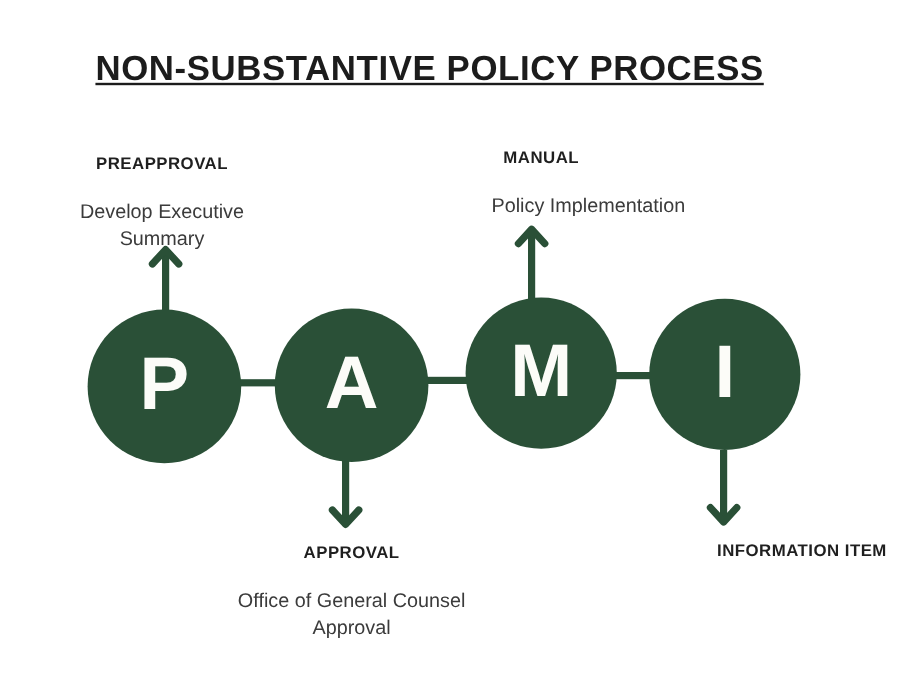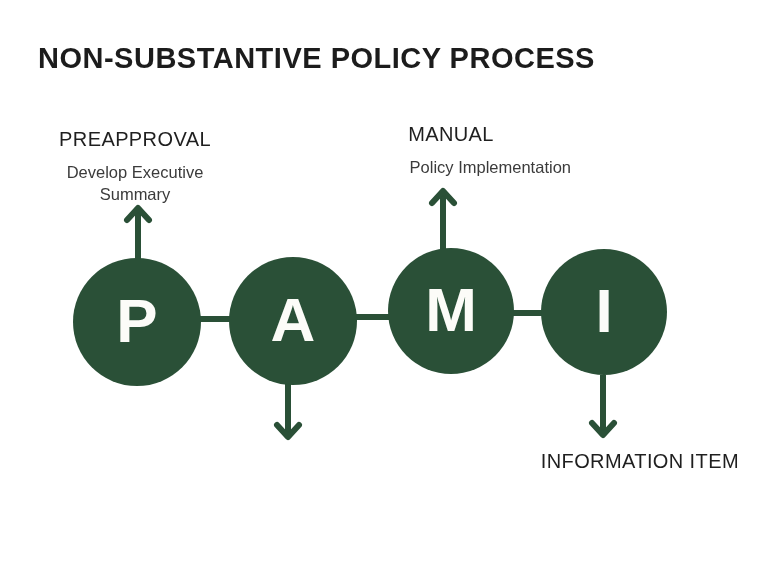--- a/index.html
+++ b/index.html
@@ -15,30 +15,32 @@
   .canvas{
     position:relative;
     width:757px;height:572px;
     background:var(--bg);
     overflow:hidden;
     font-family:"Liberation Sans", sans-serif;
     margin:0 auto;
   }
   .title{
     position:absolute;left:38px;top:42px;width:640px;
+    text-align:center;
     font-size:29px;font-weight:700;letter-spacing:0.5px;
     color:var(--title);
+    text-decoration:underline;
   }
   .step-label{position:absolute;text-align:center;}
   .step-label .heading{
-    font-size:20px;font-weight:400;letter-spacing:0.4px;
+    font-size:14px;font-weight:700;letter-spacing:0.4px;
     color:var(--heading);
   }
   .step-label .desc{
-    margin:11px auto 0;
+    margin:23px auto 0;
     font-size:16.5px;font-weight:400;line-height:1.32;
     color:var(--desc);
   }
   .label-preapproval{left:15px;top:128px;width:240px;}
   .label-preapproval .desc{width:185px;}
   .label-manual{left:331px;top:123px;width:240px;}
   .label-manual .desc{width:240px;text-align:right;}
   .label-approval{left:173px;top:452px;width:240px;}
   .label-approval .desc{width:230px;}
   .label-information{left:469px;top:450px;width:270px;text-align:right;}
@@ -124,18 +126,20 @@
     <span>A</span>
   </div>
   <div class="node node-m">
     <span>M</span>
   </div>
   <div class="node node-i">
     <span>I</span>
   </div>
 
   <div class="step-label label-approval">
+    <div class="heading">APPROVAL</div>
+    <div class="desc">Office of General Counsel Approval</div>
   </div>
   <div class="step-label label-information">
     <div class="heading">INFORMATION ITEM</div>
   </div>
 
 </div>
 
 </body></html>

